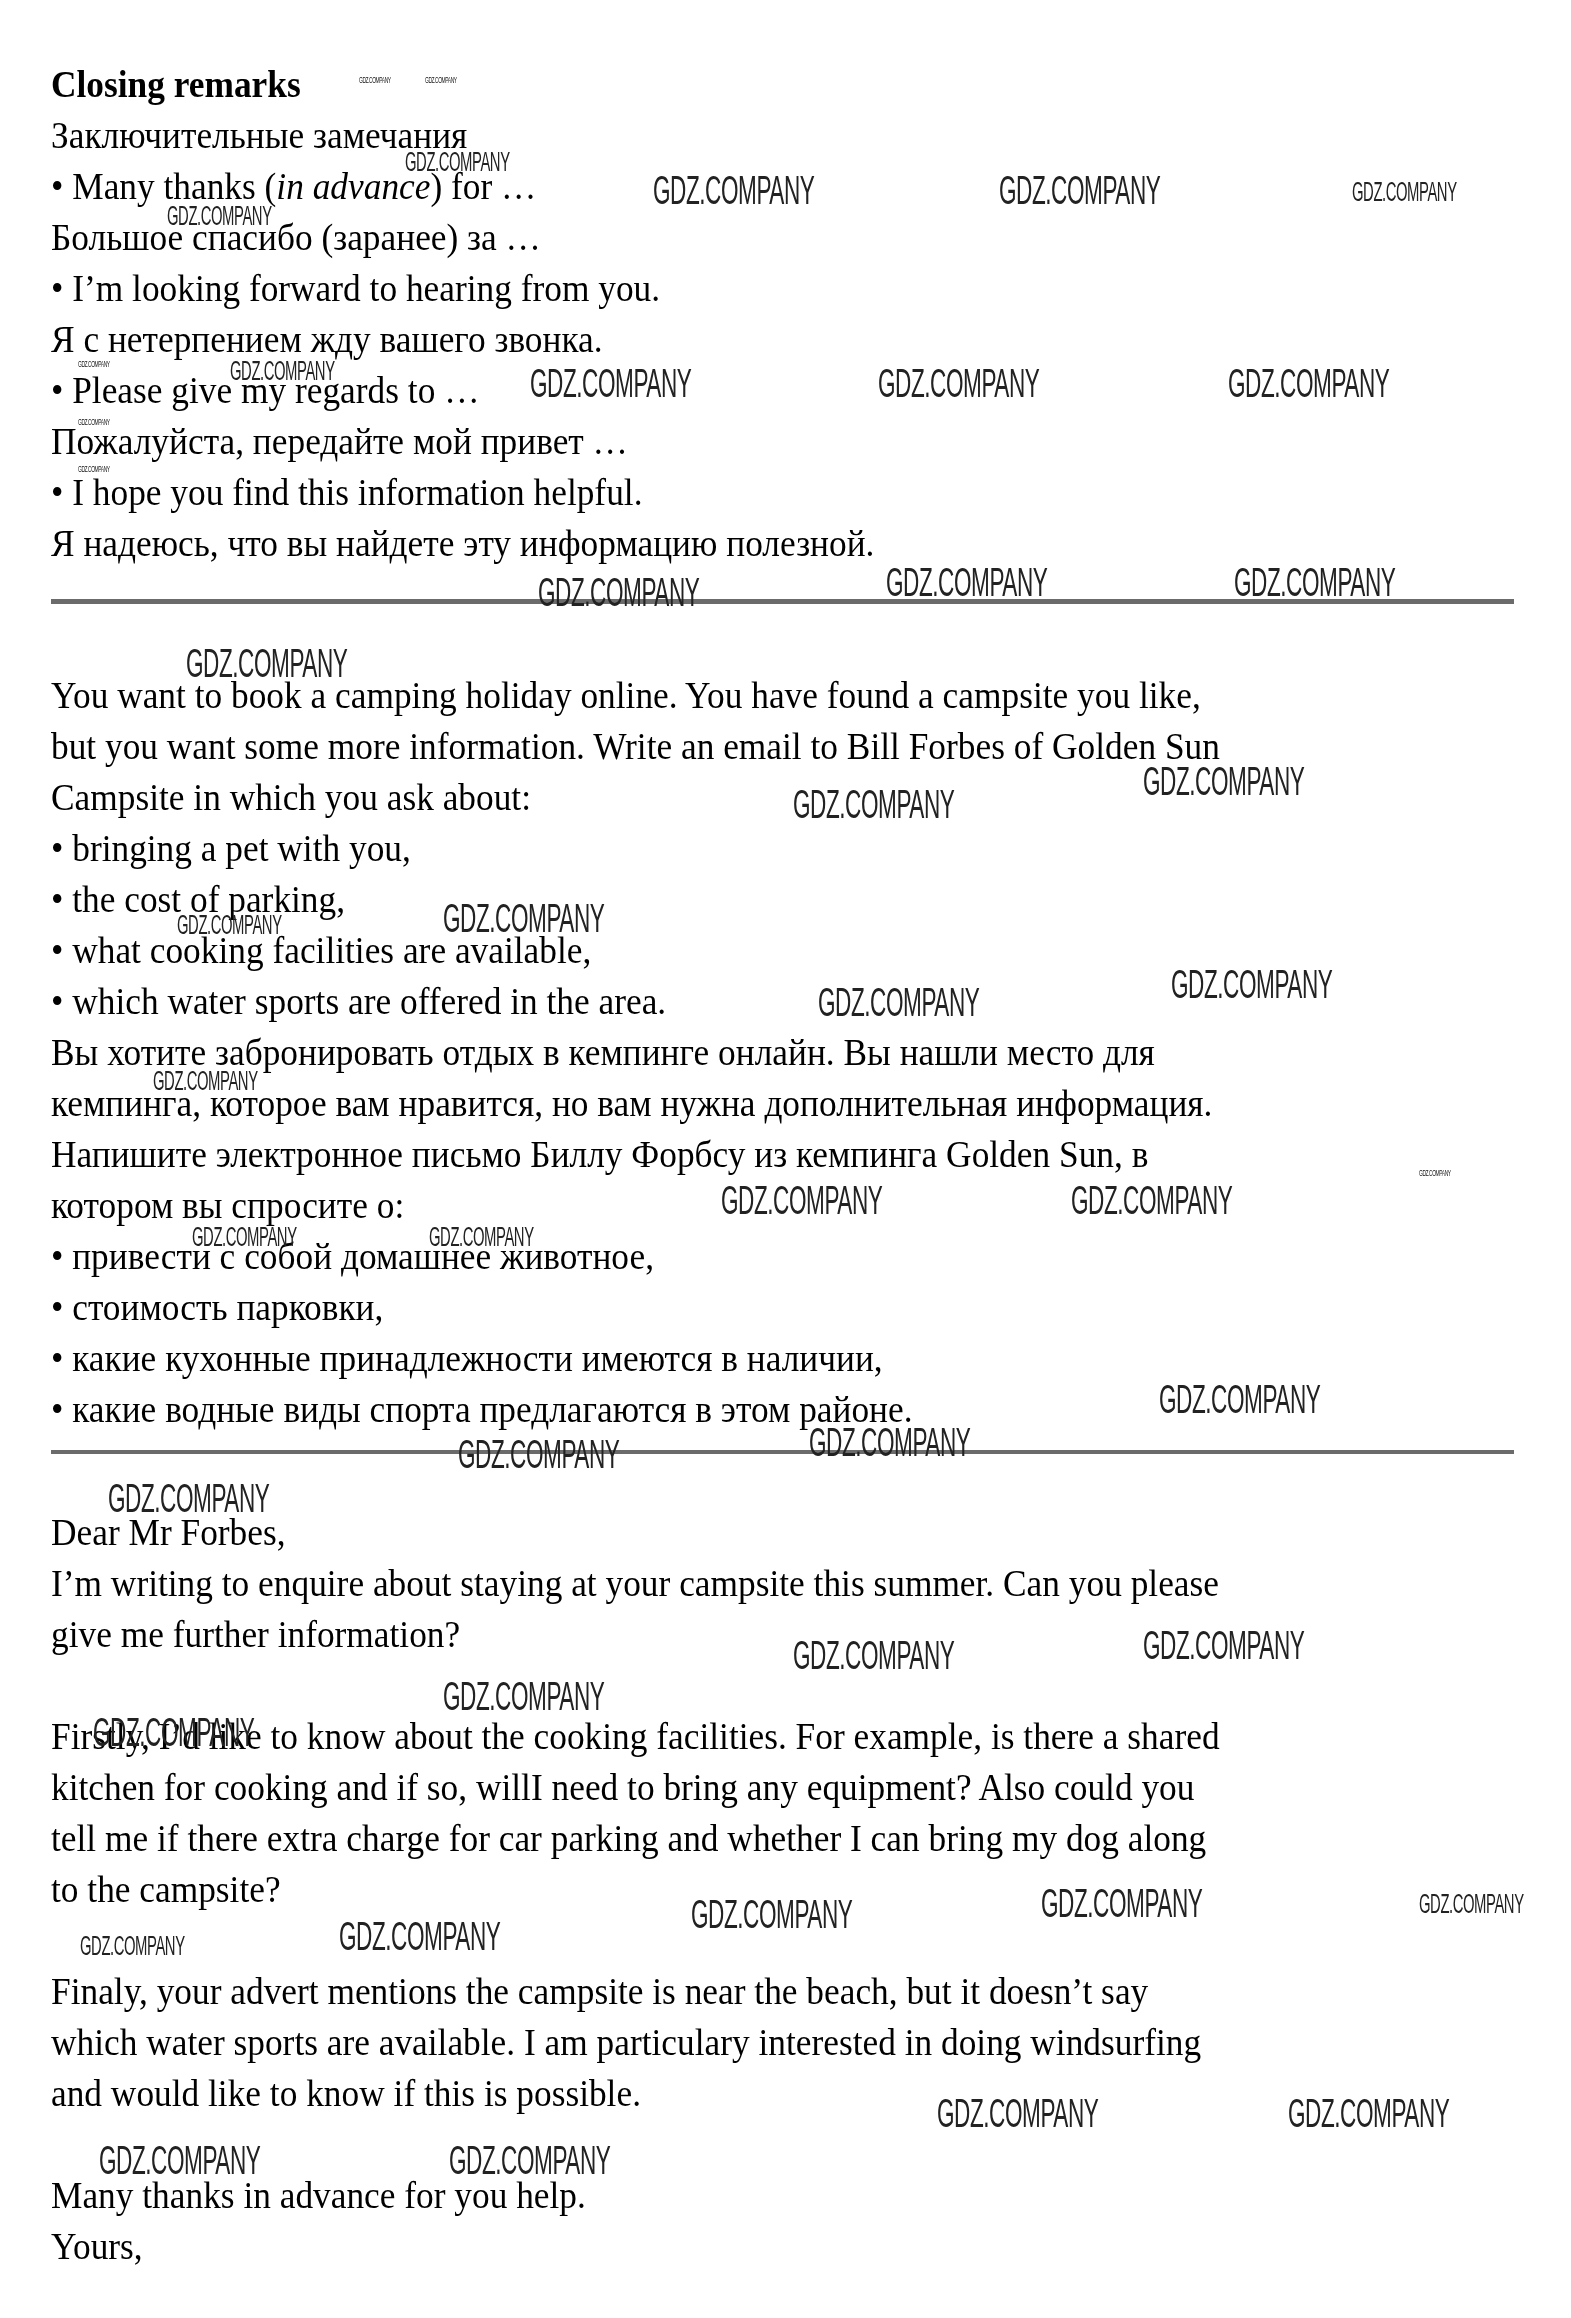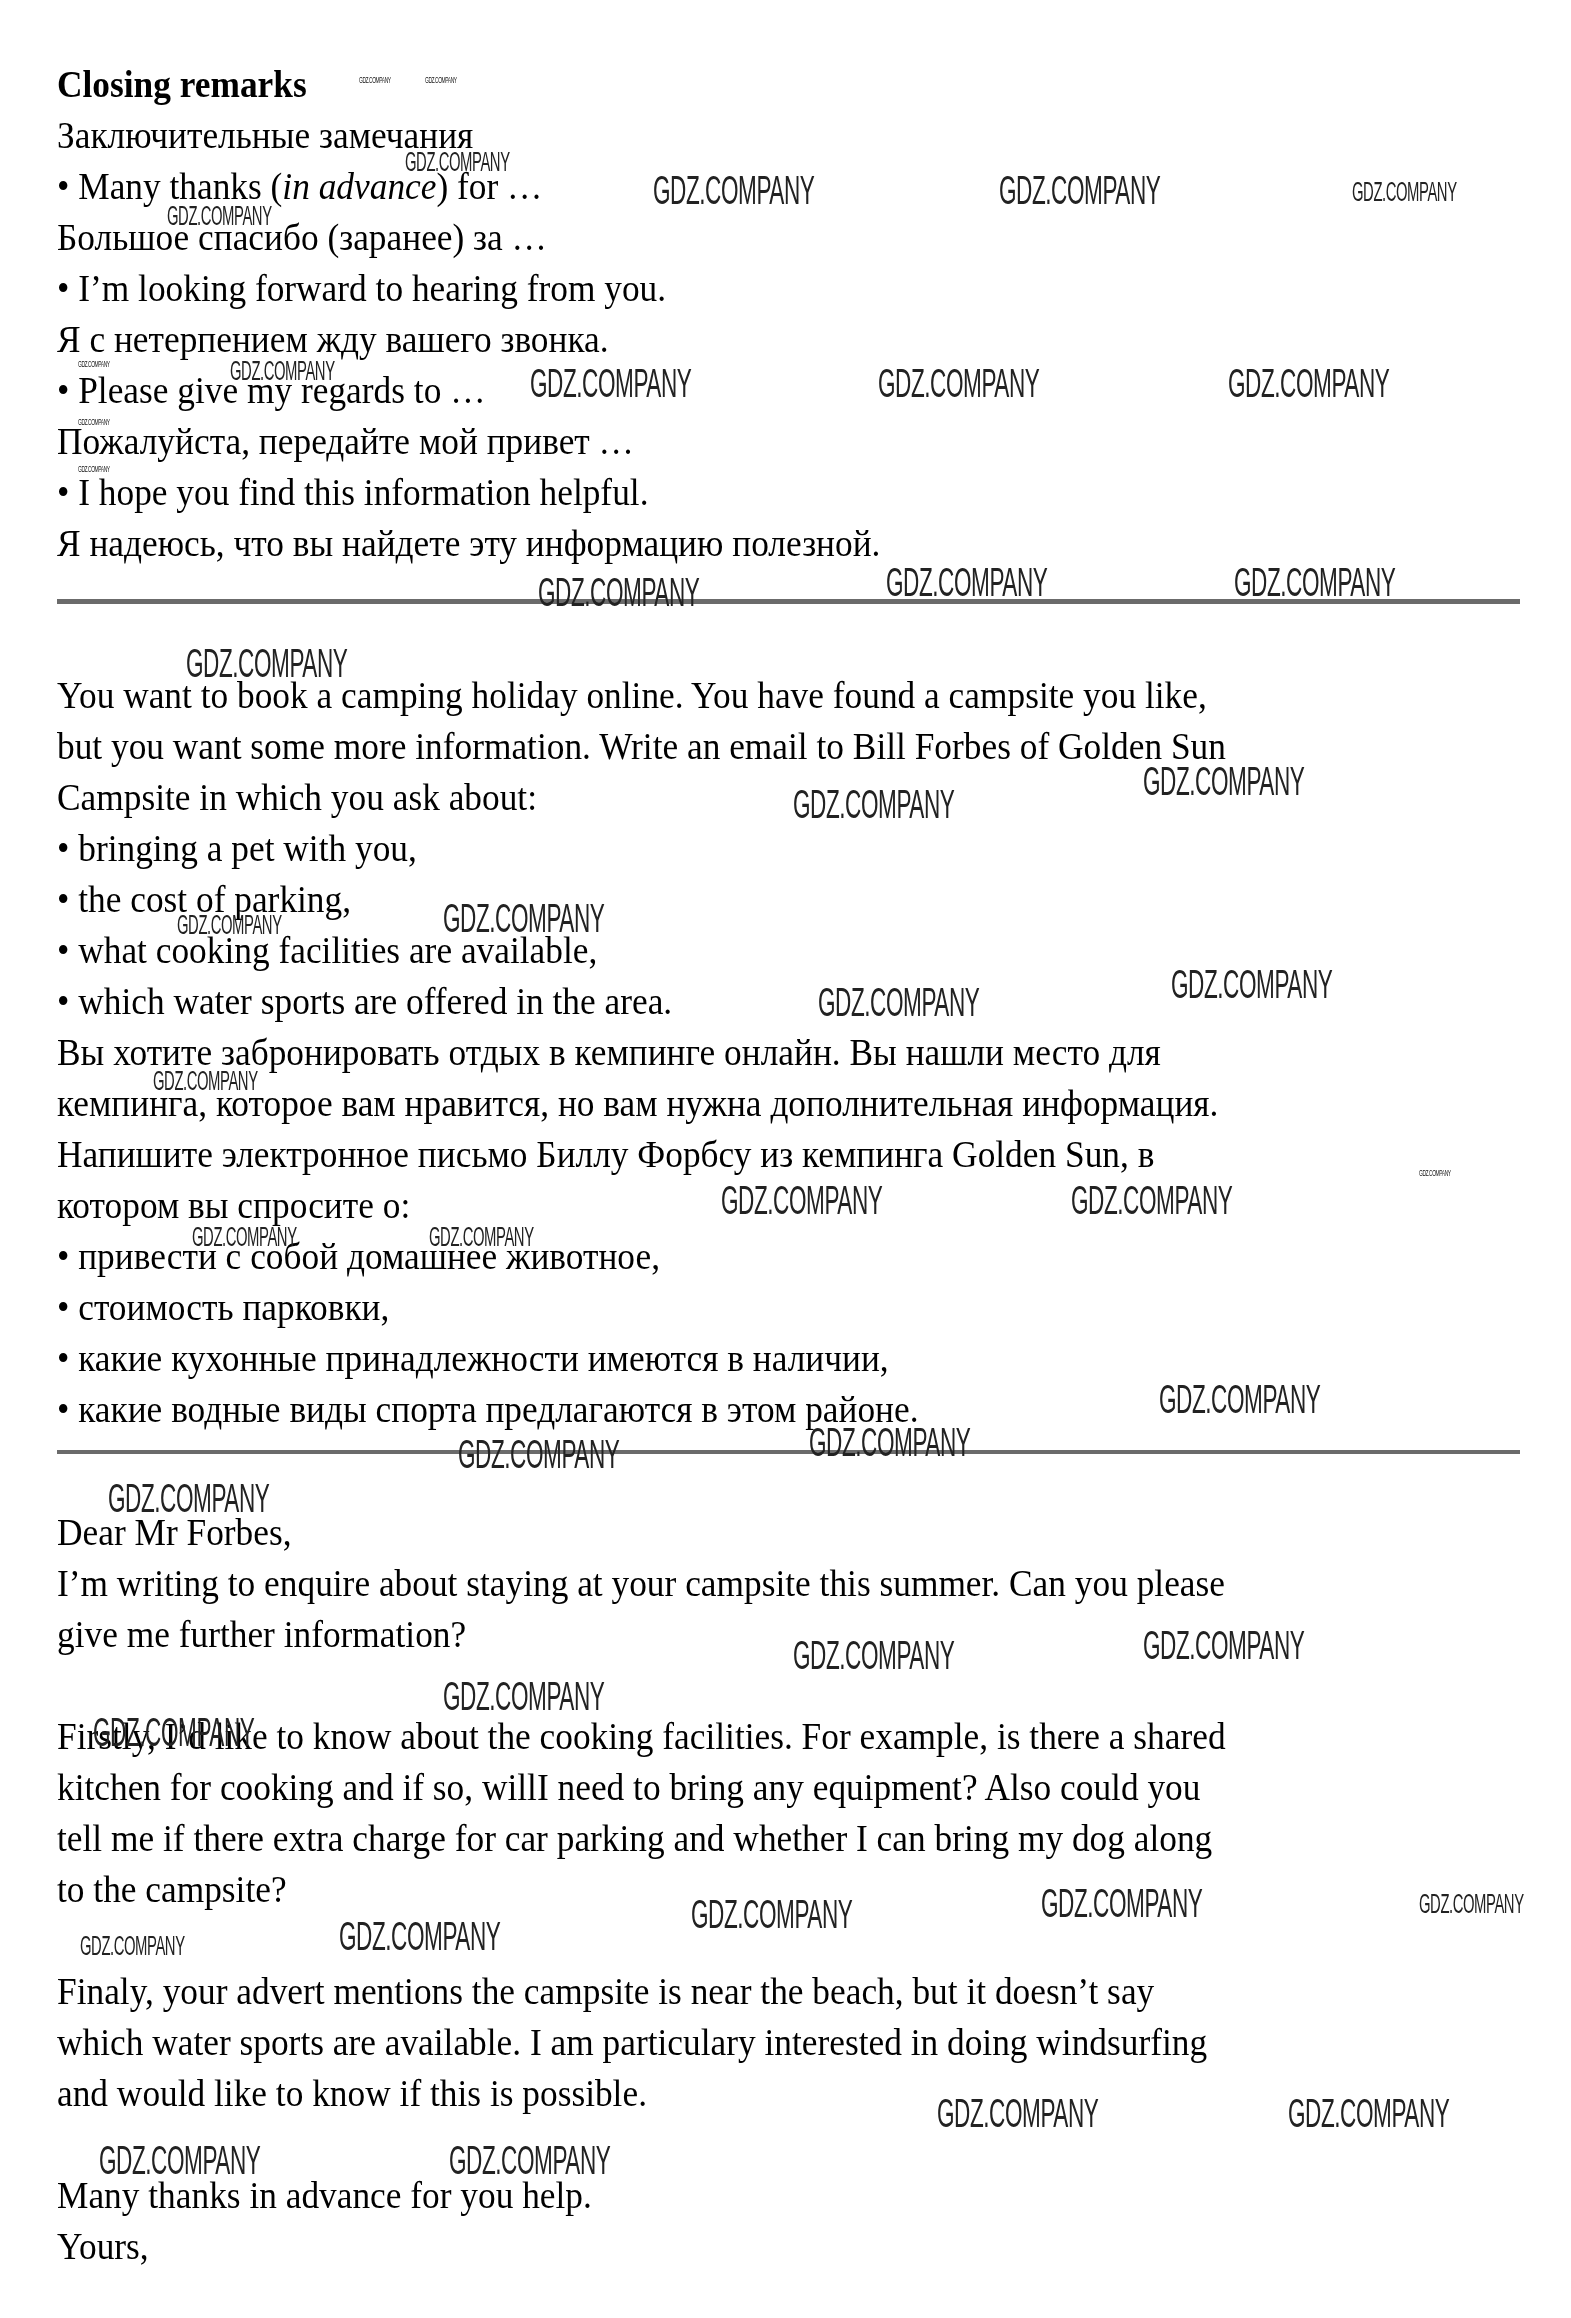--- a/index.html
+++ b/index.html
@@ -1,21 +1,21 @@
 <!DOCTYPE html>
 <html style="font-size:12px"><head>
 <meta charset="utf-8">
 <style>
   html, body { margin: 0; padding: 0; background: #ffffff; }
   body {
     width: 1572px; height: 2319px; position: relative; overflow: hidden;
     font-family: "Liberation Serif", "DejaVu Serif", serif;
     color: #000;
   }
-  .page { position: absolute; left: 57px; top: 59px; width: 1472px; }
+  .page { position: absolute; left: 51px; top: 59px; width: 1472px; }
   .line {
     font-size: 38px; line-height: 51px; white-space: nowrap;
     transform: scaleX(0.93); transform-origin: left center;
   }
   .title { font-weight: bold; }
   .divider { height: 4.5px; background: #6b6b6b; width: 1463px; margin: 0; }
   .wm {
     position: absolute; font-family: "Liberation Sans", "DejaVu Sans", sans-serif;
     color: #222; font-weight: 300; letter-spacing: -0.8px;
     transform: scaleX(0.55); transform-origin: left top; white-space: nowrap;

